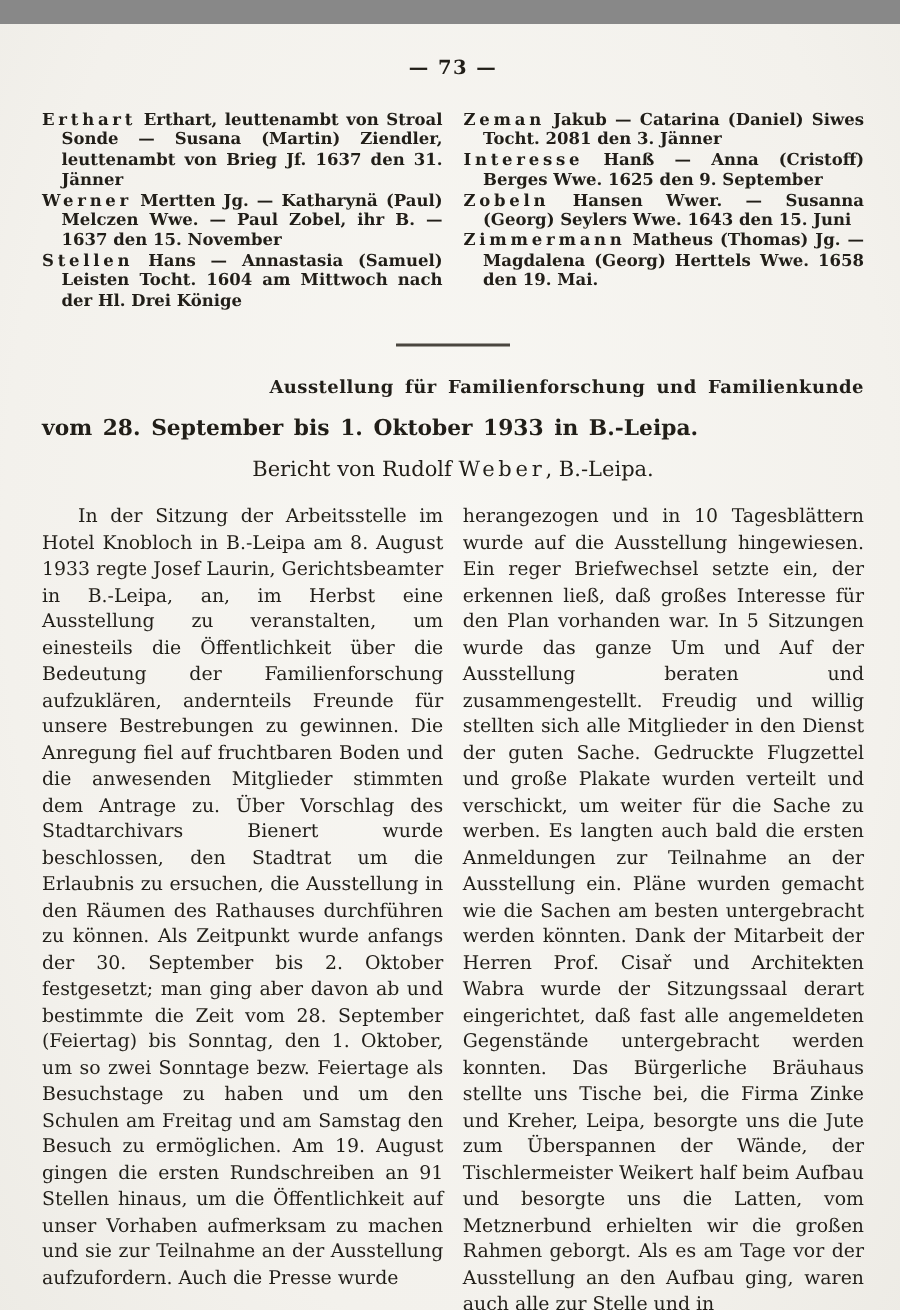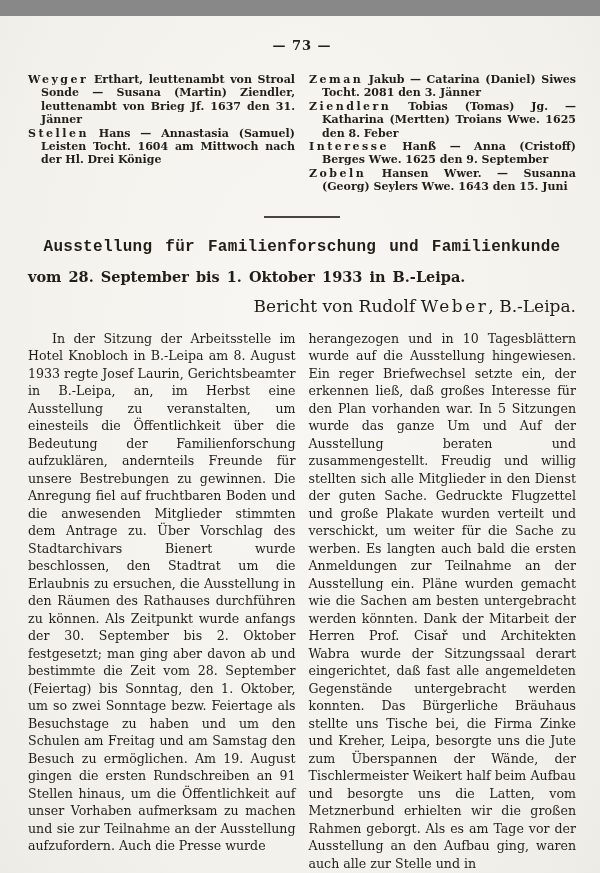--- a/index.html
+++ b/index.html
@@ -50,38 +50,37 @@
   
   .divider {
     width: 76px;
     height: 2px;
     background: #4a463f;
     margin: 22px auto 0 auto;
   }
   
   .article-title {
     margin-top: 20px;
-    text-align: center;
-    font-size: 16px;
+    text-align: right;
+    font-size: 12px;
     font-weight: 700;
     word-spacing: 3px;
     letter-spacing: 0.3px;
-    font-family: Liberation Mono, monospace;
   }
   .article-subtitle {
     margin-top: 12px;
     text-align: left;
     font-size: 14.5px;
     font-weight: 700;
     word-spacing: 2px;
   }
   .article-byline {
     margin-top: 11px;
-    text-align: right;
-    font-size: 17px;
+    text-align: center;
+    font-size: 14px;
   }
   .byline-name {
     letter-spacing: 2.5px;
   }
   
   .body-cols {
     display: flex;
     gap: 13px;
     margin-top: 14px;
   }
@@ -101,28 +100,29 @@
 </style>
 </head>
 <body>
 
 <div class="page">
 
   <div class="page-number">— 73 —</div>
 
   <div class="records">
     <div class="col">
-      <p class="record"><span class="surname">Weyger</span><span> Erthart, leuttenambt von Stroal Sonde — Susana (Martin) Ziendler, leuttenambt von Brieg Jf. 1637 den 31. Jänner</span></p>
+      <p class="record"><span class="surname">Erthart</span><span> Erthart, leuttenambt von Stroal Sonde — Susana (Martin) Ziendler, leuttenambt von Brieg Jf. 1637 den 31. Jänner</span></p>
+      <p class="record"><span class="surname">Werner</span><span> Mertten Jg. — Katharynä (Paul) Melczen Wwe. — Paul Zobel, ihr B. — 1637 den 15. November</span></p>
       <p class="record"><span class="surname">Stellen</span><span> Hans — Annastasia (Samuel) Leisten Tocht. 1604 am Mittwoch nach der Hl. Drei Könige</span></p>
     </div>
     <div class="col">
       <p class="record"><span class="surname">Zeman</span><span> Jakub — Catarina (Daniel) Siwes Tocht. 2081 den 3. Jänner</span></p>
-      <p class="record"><span class="surname">Ziendlern</span><span> Tobias (Tomas) Jg. — Katharina (Mertten) Troians Wwe. 1625 den 8. Feber</span></p>
       <p class="record"><span class="surname">Interesse</span><span> Hanß — Anna (Cristoff) Berges Wwe. 1625 den 9. September</span></p>
       <p class="record"><span class="surname">Zobeln</span><span> Hansen Wwer. — Susanna (Georg) Seylers Wwe. 1643 den 15. Juni</span></p>
+      <p class="record"><span class="surname">Zimmermann</span><span> Matheus (Thomas) Jg. — Magdalena (Georg) Herttels Wwe. 1658 den 19. Mai.</span></p>
     </div>
   </div>
 
   <div class="divider"></div>
 
   <div class="article-title">Ausstellung für Familienforschung und Familienkunde</div>
   <div class="article-subtitle">vom 28. September bis 1. Oktober 1933 in B.-Leipa.</div>
   <div class="article-byline"><span>Bericht von Rudolf </span><span class="byline-name">Weber</span><span>, B.-Leipa.</span></div>
 
   <div class="body-cols">

